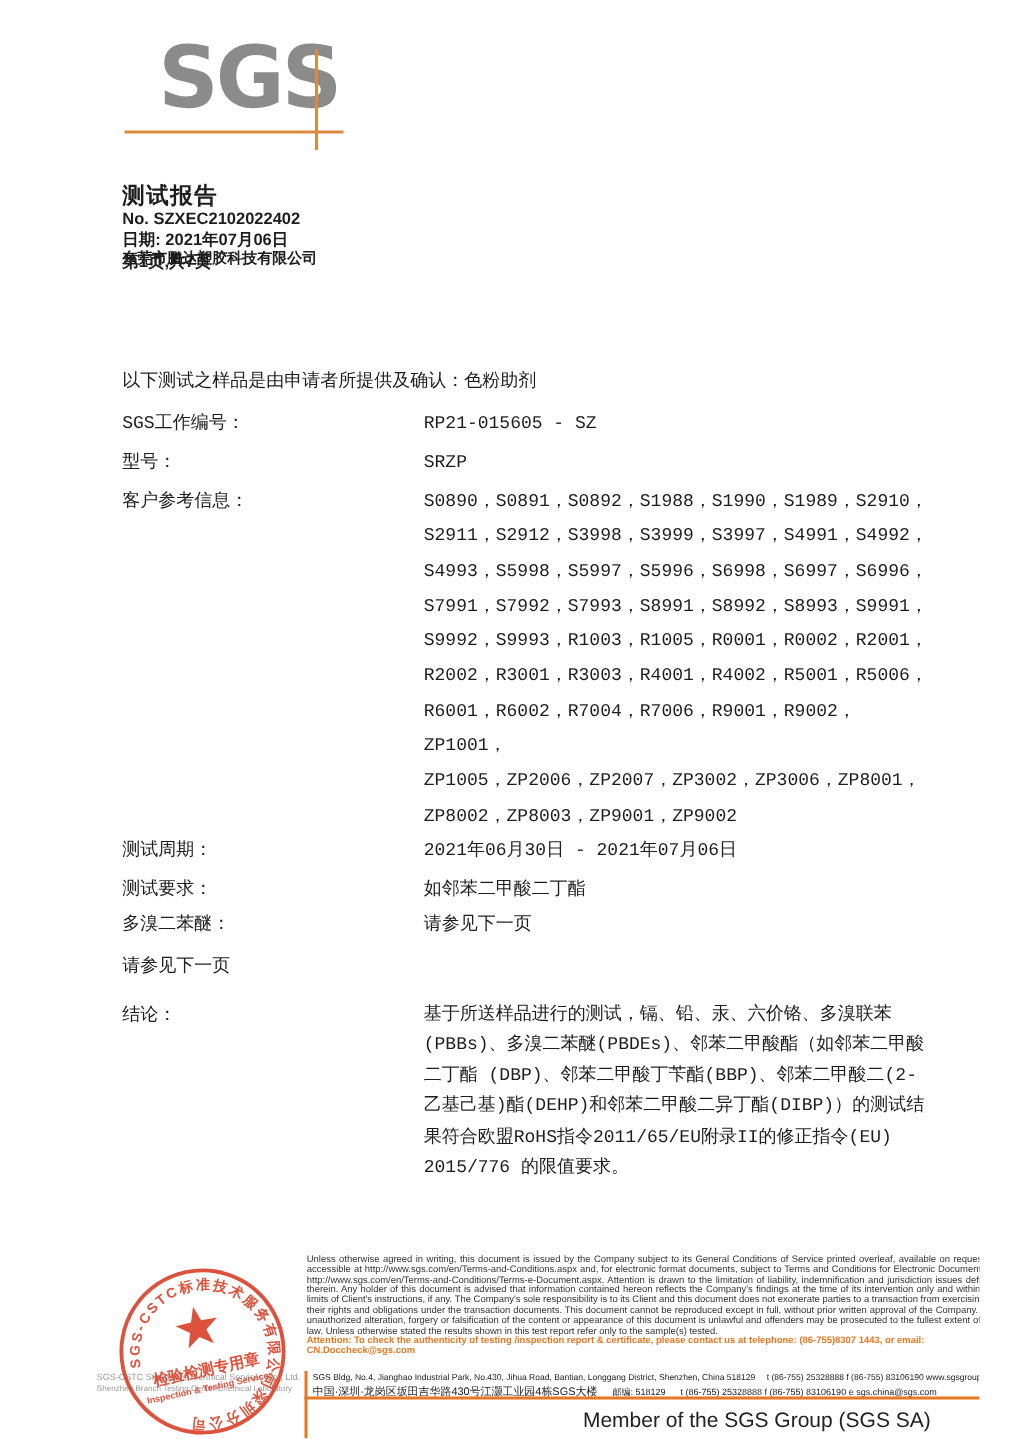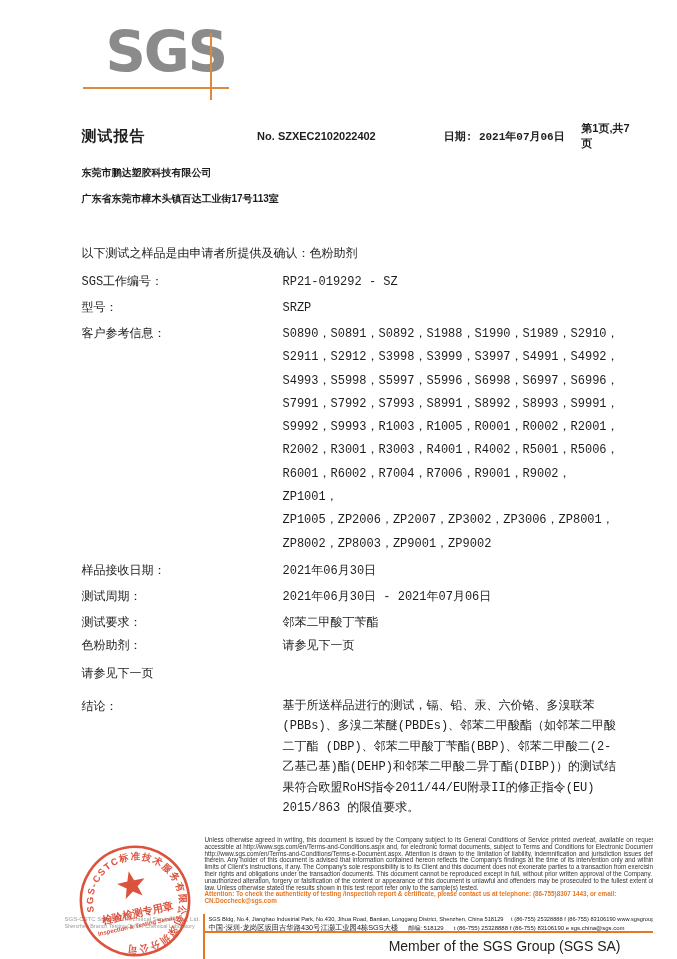--- a/index.html
+++ b/index.html
@@ -9,24 +9,24 @@
 
   
   .logo-block { position:absolute; left:57px; top:28px; width:170px; height:80px; }
   .logo-text { position:absolute; left:24px; top:-8px; font-family:"DejaVu Sans", sans-serif;
                font-weight:bold; font-size:56px; letter-spacing:-2px; color:#8b8b8b;
                transform:scaleY(1.02); }
   .logo-vline { position:absolute; left:128px; top:5px; width:2px; height:67px; background:#dd8a3f; }
   .logo-hline { position:absolute; left:1px; top:59px; width:146px; height:2px; background:#dd8a3f; }
 
   
-  .title-row { position:absolute; left:57px; top:121px; right:12px; display:flex; align-items:center; font-weight:bold; font-size:11px; }
+  .title-row { position:absolute; left:57px; top:121px; right:12px; display:flex; align-items:flex-start; font-weight:bold; font-size:11px;flex-direction:column; }
   .title-row .doc-title { width:176px; font-size:15px; letter-spacing:1px; }
   .title-row .no-col { width:187px; }
-  .title-row .date-col { width:138px;font-family:Liberation Mono, monospace; }
+  .title-row .date-col { width:138px; }
 
   
   .applicant { position:absolute; left:57px; top:160px; font-size:10px; font-weight:bold; line-height:26px; }
 
   
   .main { position:absolute; left:57px; top:245px; right:30px; font-size:12px;font-family:Liberation Mono, monospace; }
   .statement { margin-bottom:9px; }
   .frow { display:flex; align-items:flex-start; min-height:26px; line-height:22px;gap:28px; }
   .frow .flabel { width:173px; flex:none; }
   .frow .fvalue { flex:1; }
@@ -73,29 +73,28 @@
     </span>
     <span class="date-col">
       <span>日期:</span>
       <span>2021年07月06日</span>
     </span>
     <span class="page-col">第1页,共7页</span>
   </div>
 
   <div class="applicant">
     <div>东莞市鹏达塑胶科技有限公司</div>
-    <div>广东省东莞市樟木头镇百达工业街17号113室</div>
   </div>
 
   <div class="main">
     <div class="statement">以下测试之样品是由申请者所提供及确认：色粉助剂</div>
 
     <div class="frow">
       <div class="flabel">SGS工作编号：</div>
-      <div class="fvalue">RP21-019292 - SZ</div>
+      <div class="fvalue">RP21-015605 - SZ</div>
     </div>
 
     <div class="frow">
       <div class="flabel">型号：</div>
       <div class="fvalue">SRZP</div>
     </div>
 
     <div class="frow">
       <div class="flabel">客户参考信息：</div>
       <div class="fvalue ref-lines">
@@ -104,47 +103,43 @@
         <div>S4993，S5998，S5997，S5996，S6998，S6997，S6996，</div>
         <div>S7991，S7992，S7993，S8991，S8992，S8993，S9991，</div>
         <div>S9992，S9993，R1003，R1005，R0001，R0002，R2001，</div>
         <div>R2002，R3001，R3003，R4001，R4002，R5001，R5006，</div>
         <div>R6001，R6002，R7004，R7006，R9001，R9002，ZP1001，</div>
         <div>ZP1005，ZP2006，ZP2007，ZP3002，ZP3006，ZP8001，</div>
         <div>ZP8002，ZP8003，ZP9001，ZP9002</div>
       </div>
     </div>
 
-    <div class="frow" style="margin-top:4px;">
-      <div class="flabel">样品接收日期：</div>
-      <div class="fvalue">2021年06月30日</div>
-    </div>
 
     <div class="frow">
       <div class="flabel">测试周期：</div>
       <div class="fvalue">2021年06月30日 - 2021年07月06日</div>
     </div>
 
     <div class="frow tight">
       <div class="flabel">测试要求：</div>
-      <div class="fvalue">邻苯二甲酸丁苄酯</div>
+      <div class="fvalue">如邻苯二甲酸二丁酯</div>
     </div>
 
     <div class="frow tight">
-      <div class="flabel">色粉助剂：</div>
+      <div class="flabel">多溴二苯醚：</div>
       <div class="fvalue">请参见下一页</div>
     </div>
 
     <div class="frow" style="margin-top:5px;">
       <div class="fvalue">请参见下一页</div>
     </div>
 
     <div class="frow conclusion">
       <div class="flabel">结论：</div>
-      <div class="fvalue">基于所送样品进行的测试，镉、铅、汞、六价铬、多溴联苯(PBBs)、多溴二苯醚(PBDEs)、邻苯二甲酸酯（如邻苯二甲酸二丁酯 (DBP)、邻苯二甲酸丁苄酯(BBP)、邻苯二甲酸二(2-乙基己基)酯(DEHP)和邻苯二甲酸二异丁酯(DIBP)）的测试结果符合欧盟RoHS指令2011/44/EU附录II的修正指令(EU) 2015/863 的限值要求。</div>
+      <div class="fvalue">基于所送样品进行的测试，镉、铅、汞、六价铬、多溴联苯(PBBs)、多溴二苯醚(PBDEs)、邻苯二甲酸酯（如邻苯二甲酸二丁酯 (DBP)、邻苯二甲酸丁苄酯(BBP)、邻苯二甲酸二(2-乙基己基)酯(DEHP)和邻苯二甲酸二异丁酯(DIBP)）的测试结果符合欧盟RoHS指令2011/65/EU附录II的修正指令(EU) 2015/776 的限值要求。</div>
     </div>
   </div>
 
   <div class="disclaimer-block">
     <span>Unless otherwise agreed in writing, this document is issued by the Company subject to its General Conditions of Service printed overleaf, available on request or accessible at http://www.sgs.com/en/Terms-and-Conditions.aspx and, for electronic format documents, subject to Terms and Conditions for Electronic Documents at http://www.sgs.com/en/Terms-and-Conditions/Terms-e-Document.aspx. Attention is drawn to the limitation of liability, indemnification and jurisdiction issues defined therein. Any holder of this document is advised that information contained hereon reflects the Company's findings at the time of its intervention only and within the limits of Client's instructions, if any. The Company's sole responsibility is to its Client and this document does not exonerate parties to a transaction from exercising all their rights and obligations under the transaction documents. This document cannot be reproduced except in full, without prior written approval of the Company. Any unauthorized alteration, forgery or falsification of the content or appearance of this document is unlawful and offenders may be prosecuted to the fullest extent of the law. Unless otherwise stated the results shown in this test report refer only to the sample(s) tested.</span>
     <div class="attention-text">Attention: To check the authenticity of testing /inspection report &amp; certificate, please contact us at telephone: (86-755)8307 1443, or email: CN.Doccheck@sgs.com</div>
   </div>
 
   <div class="addr-vline"></div>
   <div class="addr-block">

